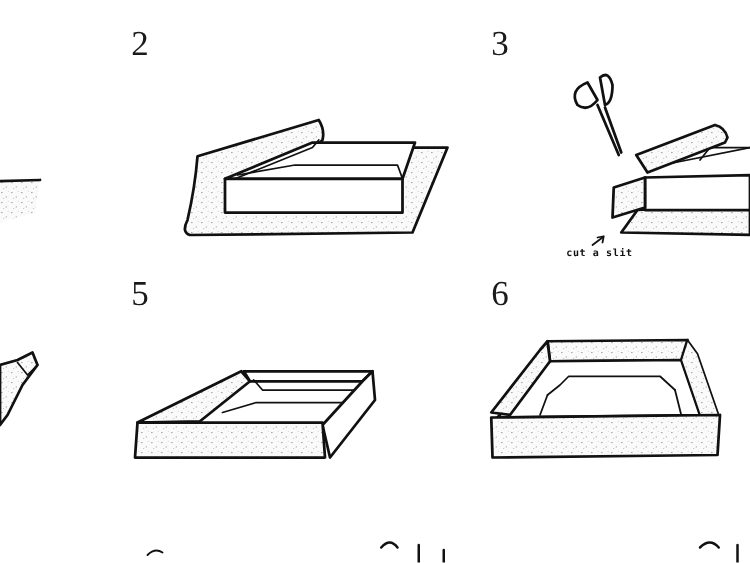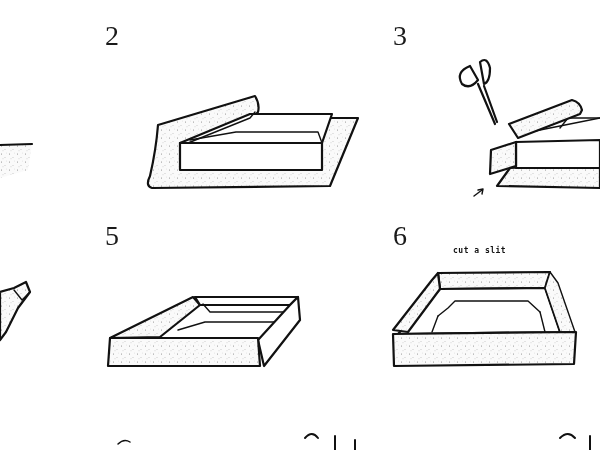--- a/index.html
+++ b/index.html
@@ -1,19 +1,19 @@
 <!DOCTYPE html>
 <html><head>
 <meta charset="utf-8">
 <style>
   html, body { margin: 0; padding: 0; background: #ffffff; }
   body { width: 600px; height: 450px; overflow: hidden; position: relative; font-family: "Liberation Serif", "DejaVu Serif", serif; }
   .stage { position: absolute; left: 0; top: 0; width: 600px; height: 450px; }
   .step-num { position: absolute; font-family: "Liberation Serif", "DejaVu Serif", serif; font-size: 28px; color: #1a1a1a; line-height: 1; }
-  .hand-label { position: absolute; font-family: "DejaVu Sans Mono", "Liberation Mono", monospace; font-size: 8px; font-weight: bold; color: #111; letter-spacing: 0.5px; margin-top: 48px; }
+  .hand-label { position: absolute; font-family: "DejaVu Sans Mono", "Liberation Mono", monospace; font-size: 8px; font-weight: bold; color: #111; letter-spacing: 0.5px; }
   svg { position: absolute; left: 0; top: 0; }
   .ink { fill: none; stroke: #111; stroke-width: 2.2; stroke-linejoin: round; stroke-linecap: round; }
   .thin { fill: none; stroke: #111; stroke-width: 1.4; stroke-linejoin: round; stroke-linecap: round; }
   .paper { fill: #ffffff; stroke: #111; stroke-width: 2.2; stroke-linejoin: round; }
   .speck { fill: url(#speckle); stroke: #111; stroke-width: 2.2; stroke-linejoin: round; }
   .speck-thin { fill: url(#speckle); stroke: #111; stroke-width: 1.4; stroke-linejoin: round; }
 </style>
 </head>
 <body>
 

